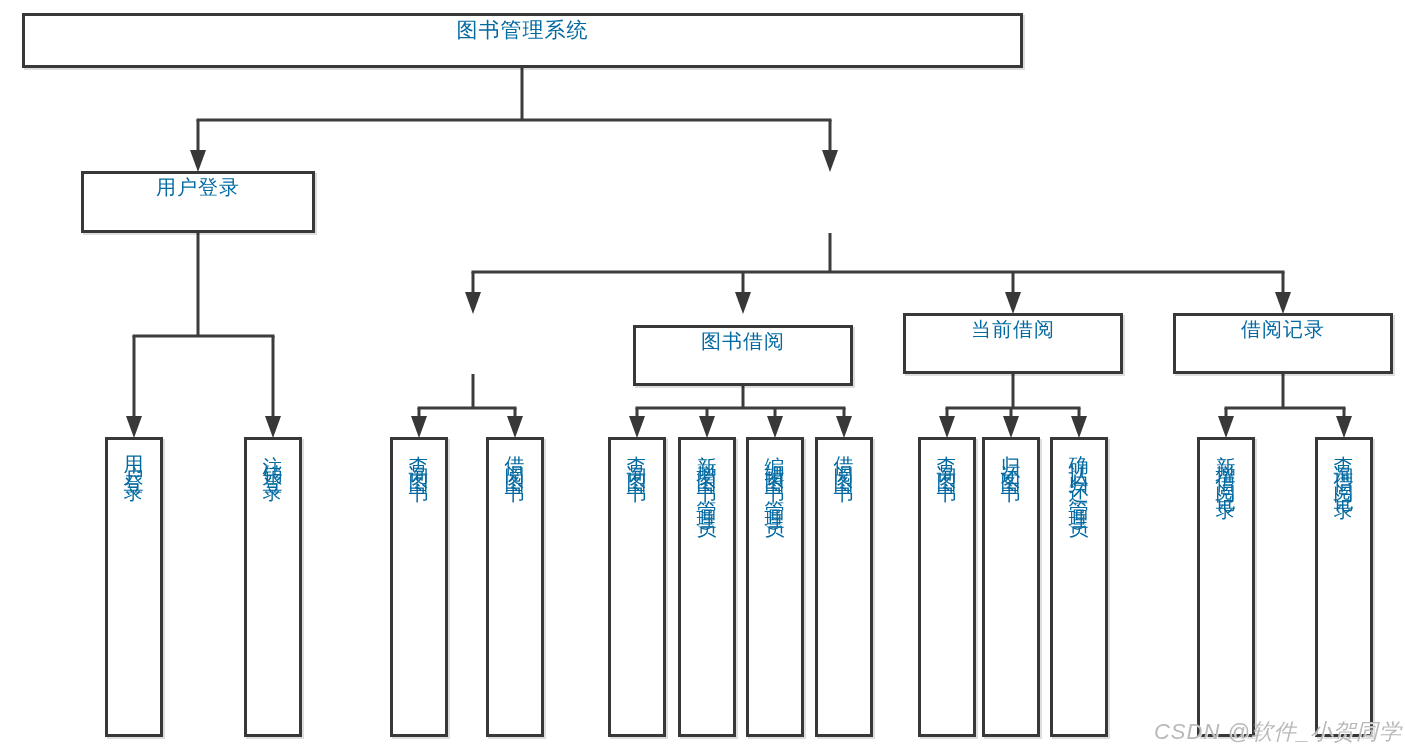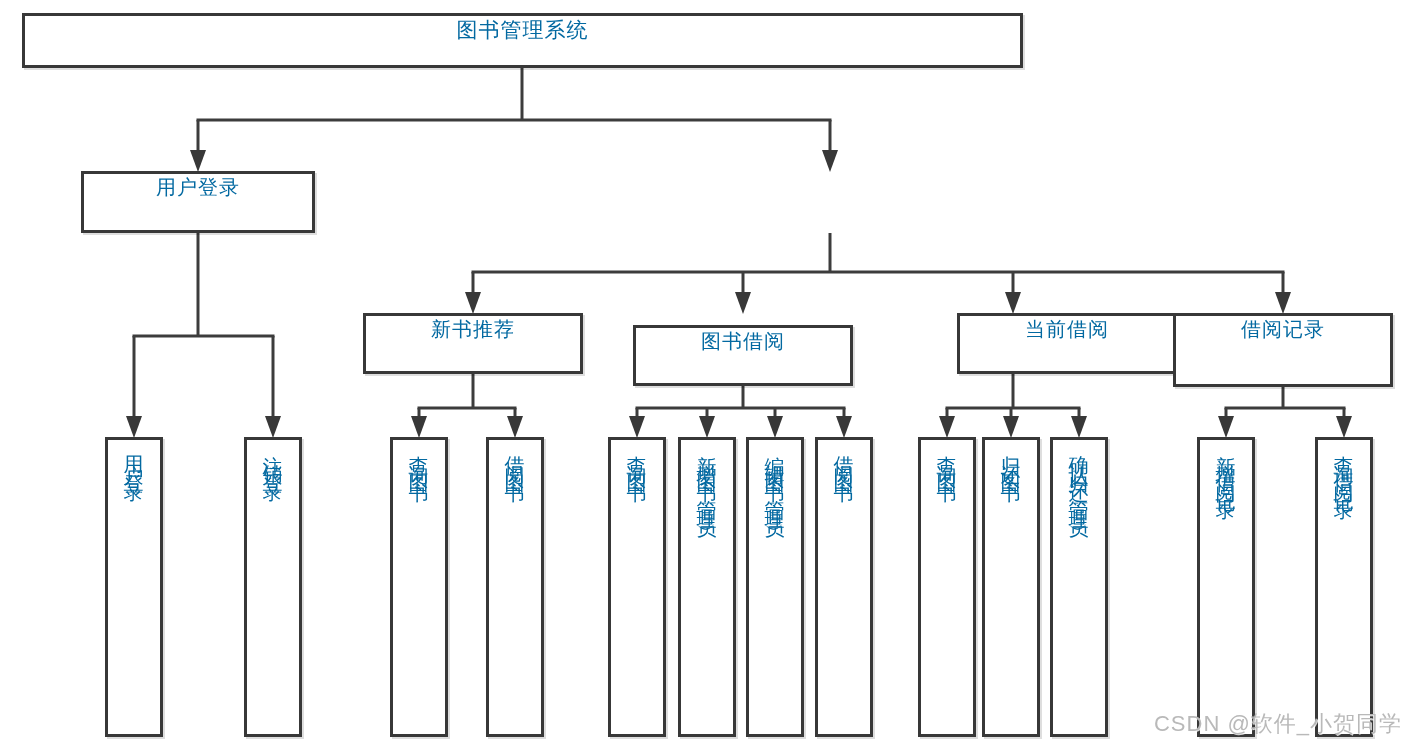--- a/index.html
+++ b/index.html
@@ -26,25 +26,26 @@
   .node.root span{font-size:21px;}
   .node.v span{
     writing-mode:vertical-rl;
     font-size:20px;
     letter-spacing:9px;
     line-height:1;
     white-space:nowrap;
   }
   #watermark{
     position:absolute;
-    right:3px;bottom:8px;
+    right:3px;bottom:0;
     font-size:22px;
     color:#b9b9b9;
     letter-spacing:1px;
     text-shadow:1px 1px 0 rgba(255,255,255,0.8);
+    font-style:italic;
   }
 </style>
 </head>
 <body>
 
 <div id="canvas">
 
   <svg id="wires" width="1405" height="747" aria-hidden="true">
 
     <path d="M522 68 V120"></path>
@@ -108,30 +109,27 @@
   </svg>
 
   <div class="node h root" style="left:22px;top:13px;width:1001px;height:55px">
     <span>图书管理系统</span>
   </div>
 
   <div class="node h" style="left:81px;top:171px;width:234px;height:62px">
     <span>用户登录</span>
   </div>
 
-  <div class="node h" style="left:363px;top:313px;width:220px;height:61px">
-    <span>新书推荐</span>
-  </div>
   <div class="node h" style="left:633px;top:325px;width:220px;height:61px">
     <span>图书借阅</span>
   </div>
-  <div class="node h" style="left:957px;top:313px;width:220px;height:61px">
+  <div class="node h" style="left:903px;top:313px;width:220px;height:61px">
     <span>当前借阅</span>
   </div>
-  <div class="node h" style="left:1173px;top:313px;width:220px;height:74px">
+  <div class="node h" style="left:1173px;top:313px;width:220px;height:61px">
     <span>借阅记录</span>
   </div>
 
   <div class="node v" style="left:105px;top:437px;width:58px;height:300px">
     <span>用户登录</span>
   </div>
   <div class="node v" style="left:244px;top:437px;width:58px;height:300px">
     <span>注销登录</span>
   </div>
 

